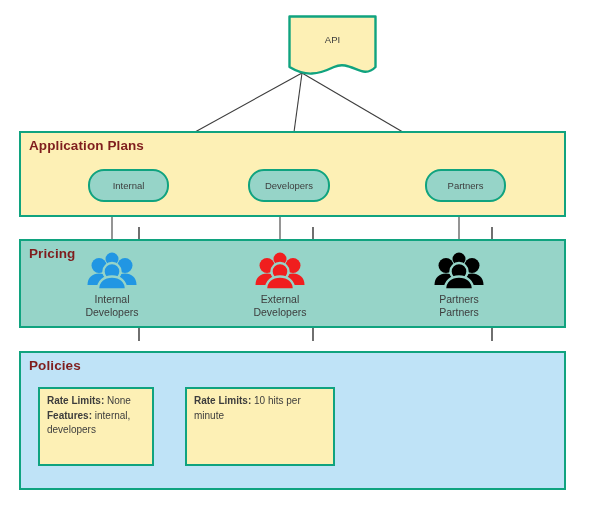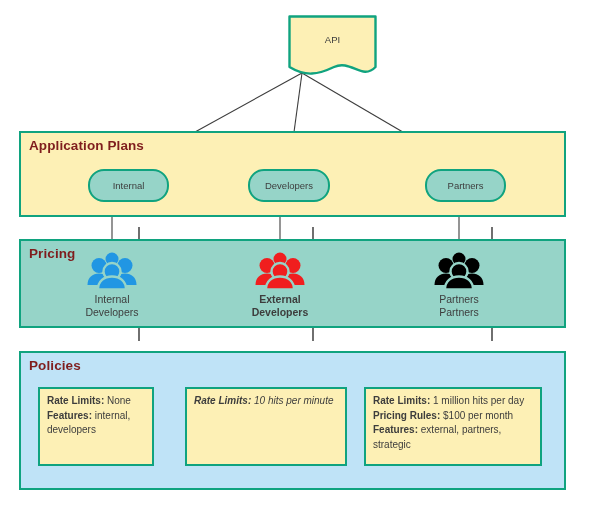--- a/index.html
+++ b/index.html
@@ -122,38 +122,38 @@
     justify-content: center;
   }
   .audience-icon svg { display: block; }
   .audience-label {
     margin-top: 3px;
     font-size: 10.5px;
     line-height: 13px;
     color: #3d3d3d;
   }
   #aud-0 { left: 57px; }
-  #aud-1 { left: 225px; font-weight: bold; }
+  #aud-1 { left: 225px; }
   #aud-2 { left: 404px; }
 
   
   .policy-card {
     position: absolute;
     background: #fdf0b5;
     border: 2px solid #10a37f;
     box-sizing: border-box;
     z-index: 3;
     padding: 5px 6px 21px 7px;
     font-size: 10px;
     line-height: 14.5px;
     color: #3d3d3d;
   }
   .policy-card .k { font-weight: bold; }
   #policy-0 { left: 38px;  top: 387px; width: 116px; height: 79px; }
-  #policy-1 { left: 185px; top: 387px; width: 162px; height: 79px; font-style: italic; }
+  #policy-1 { left: 185px; top: 387px; width: 150px; height: 79px; }
   #policy-2 { left: 364px; top: 387px; width: 178px; height: 79px; }
 </style>
 </head>
 <body>
 
 <div id="canvas">
 
   <svg id="lines" viewBox="0 0 600 512" width="600" height="512">
 
     <line x1="302" y1="73" x2="128" y2="169" stroke="#3d3d3d" stroke-width="1.1"></line>
@@ -260,19 +260,14 @@
 
   <div id="policy-0" class="policy-card">
     <div><span class="k">Rate Limits:</span><span> None</span></div>
     <div><span class="k">Features:</span><span> internal, developers</span></div>
   </div>
 
   <div id="policy-1" class="policy-card">
     <div><span class="k">Rate Limits:</span><span> 10 hits per minute</span></div>
   </div>
 
-  <div id="policy-2" class="policy-card">
-    <div><span class="k">Rate Limits:</span><span> 1 million hits per day</span></div>
-    <div><span class="k">Pricing Rules:</span><span> $100 per month</span></div>
-    <div><span class="k">Features:</span><span> external, partners, strategic</span></div>
-  </div>
 
 </div>
 
 </body></html>

